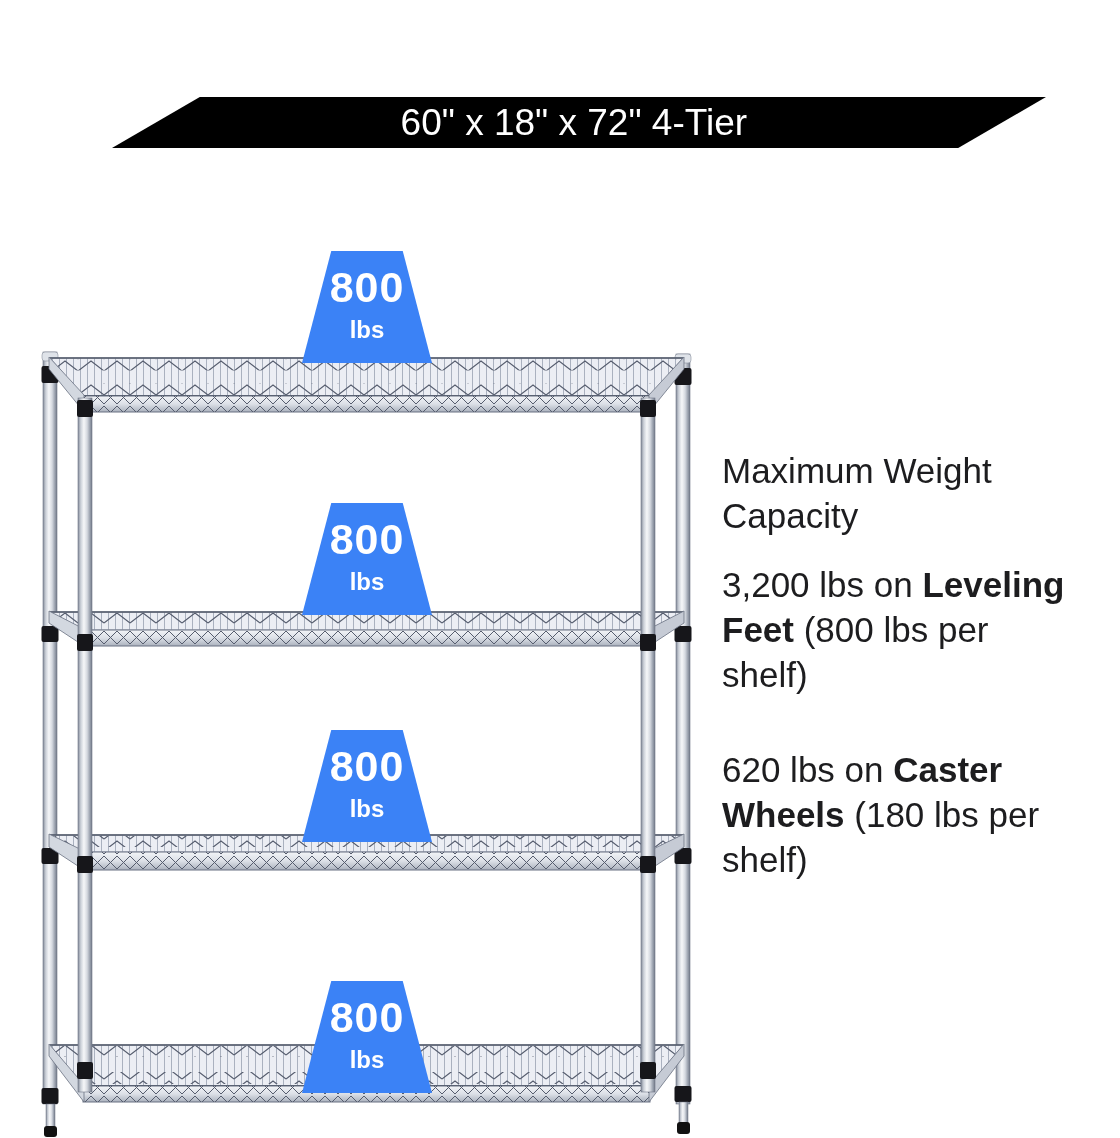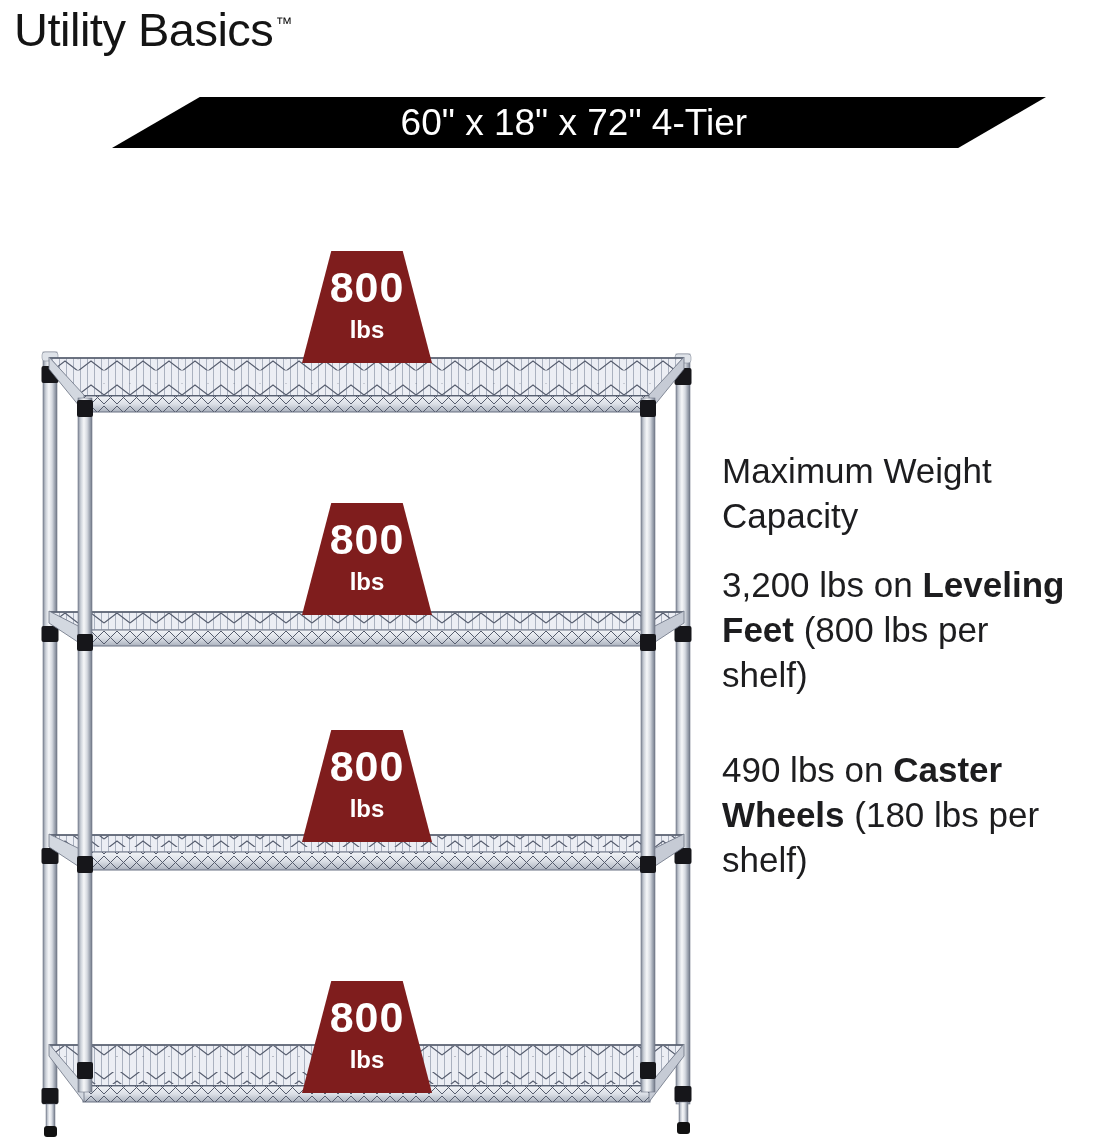--- a/index.html
+++ b/index.html
@@ -21,36 +21,35 @@
   
   .capacity{position:absolute;left:722px;top:448px;width:420px;font-size:35px;
             line-height:45px;color:#1d1d1f;}
   .capacity-heading{white-space:pre-line;}
   .capacity p{margin:0;white-space:pre-wrap;}
   .capacity p b{font-weight:700;}
   .cap-leveling{margin-top:24px !important;}
   .cap-caster{margin-top:50px !important;}
 
   
-  .weight{position:absolute;left:302px;width:130px;height:112px;background:#7f1d1d;
+  .weight{position:absolute;left:302px;width:130px;height:112px;background:#3b82f6;
           clip-path:polygon(22.5% 0,77.5% 0,100% 100%,0 100%);
           color:#ffffff;text-align:center;font-weight:700;z-index:3;}
   .w-val{margin-top:13px;font-size:43px;line-height:46px;letter-spacing:1px;}
   .w-unit{font-size:24px;line-height:40px;}
   #weight-1{top:251px;} #weight-2{top:503px;} #weight-3{top:730px;} #weight-4{top:981px;}
 
   
   #rack-svg{position:absolute;left:30px;top:345px;width:680px;height:793px;z-index:1;}
 </style>
 </head>
 <body>
 
 <div id="page">
 
-  <div class="brand"><span>Utility Basics</span><sup>™</sup></div>
 
   <div class="ribbon"><span>60" x 18" x 72" 4-Tier </span></div>
 
   <svg id="rack-svg" viewBox="30 345 680 793" xmlns="http://www.w3.org/2000/svg">
     <defs>
       <linearGradient id="pg" x1="0" y1="0" x2="1" y2="0">
         <stop offset="0" stop-color="#848b99"></stop>
           <stop offset="0.2" stop-color="#ccd1d9"></stop>
         <stop offset="0.42" stop-color="#f6f7f9"></stop>
           <stop offset="0.65" stop-color="#d5d9e0"></stop>
@@ -174,18 +173,18 @@
     <div class="w-val">800</div>
     <div class="w-unit">lbs</div>
   </div>
 
   <div class="capacity">
     <div class="capacity-heading">Maximum Weight
 Capacity</div>
     <p class="cap-leveling"><span>3,200 lbs on </span><b>Leveling
 Feet</b><span> (800 lbs per
 shelf)</span></p>
-    <p class="cap-caster"><span>490 lbs on </span><b>Caster
+    <p class="cap-caster"><span>620 lbs on </span><b>Caster
 Wheels</b><span> (180 lbs per
 shelf)</span></p>
   </div>
 
 </div>
 
 </body></html>

